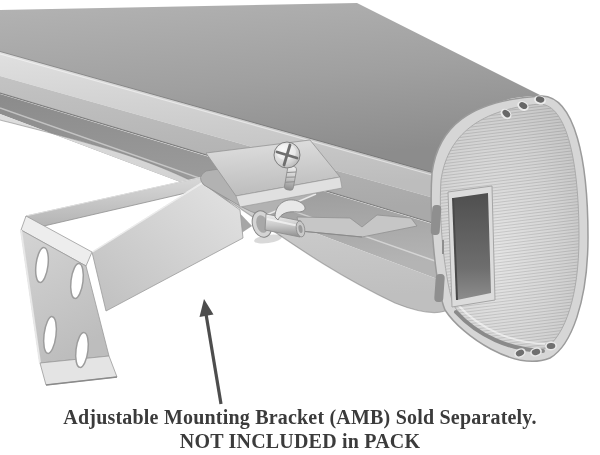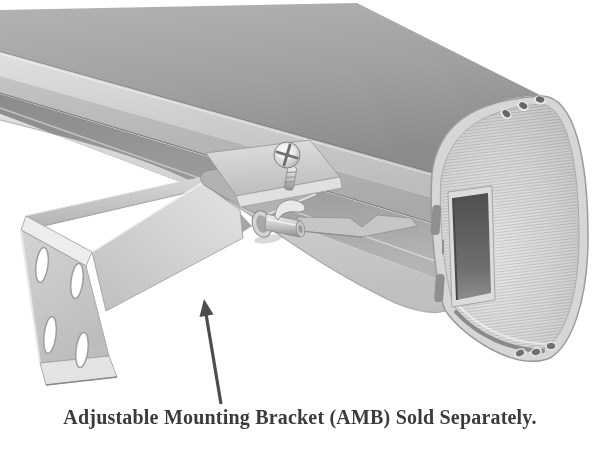--- a/index.html
+++ b/index.html
@@ -221,14 +221,15 @@
   </g>
 
   <g>
     <line x1="221" y1="404" x2="206" y2="314" stroke="#4d4d4d" stroke-width="3.2"></line>
     <polygon points="204,299 213.5,314.5 199.5,317" fill="#4d4d4d"></polygon>
   </g>
 </svg>
 
 <div class="caption">
   <div>Adjustable Mounting Bracket (AMB) Sold Separately.</div>
+  <div>NOT INCLUDED in PACK</div>
 </div>
 </div>
 
 </body></html>

